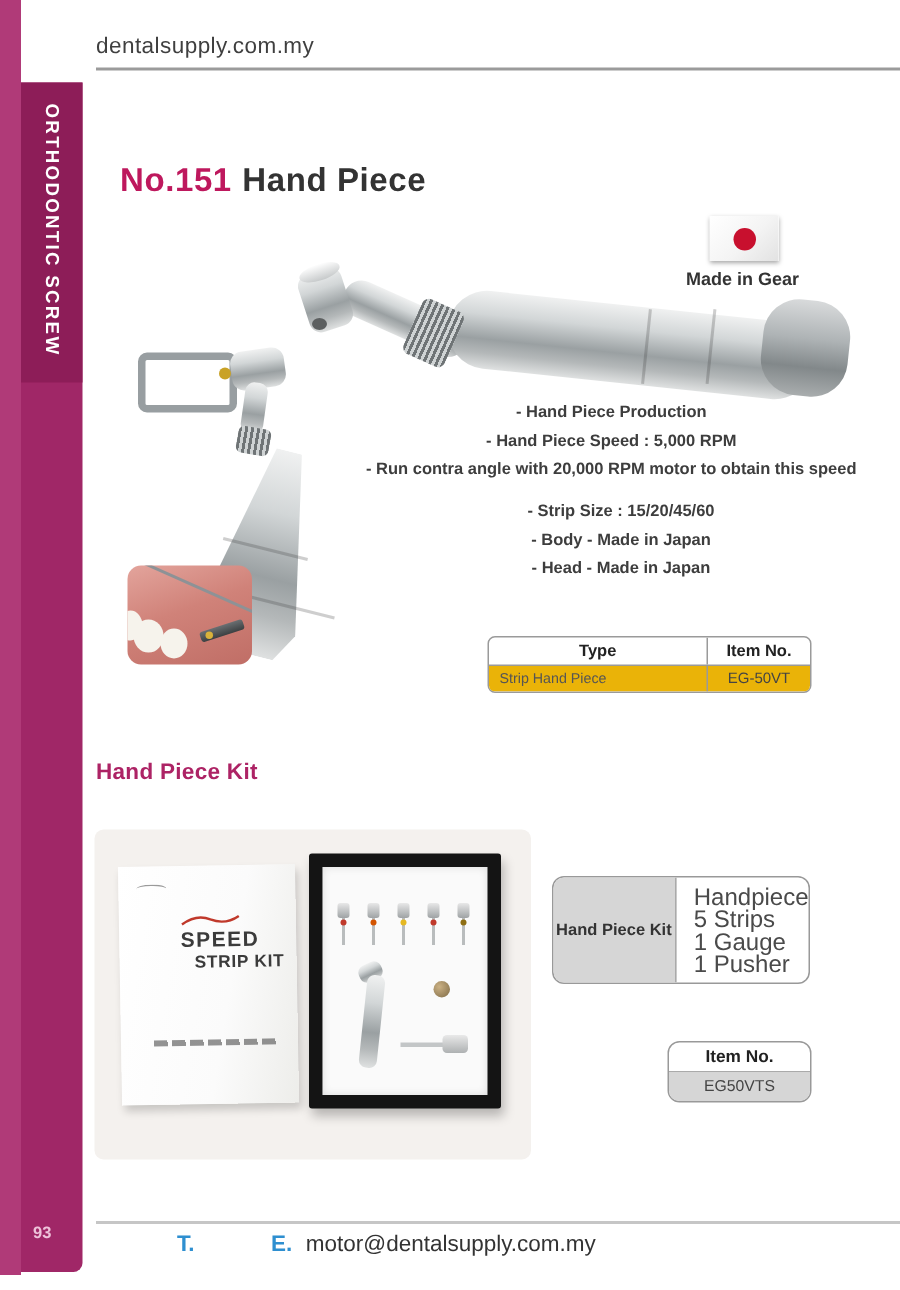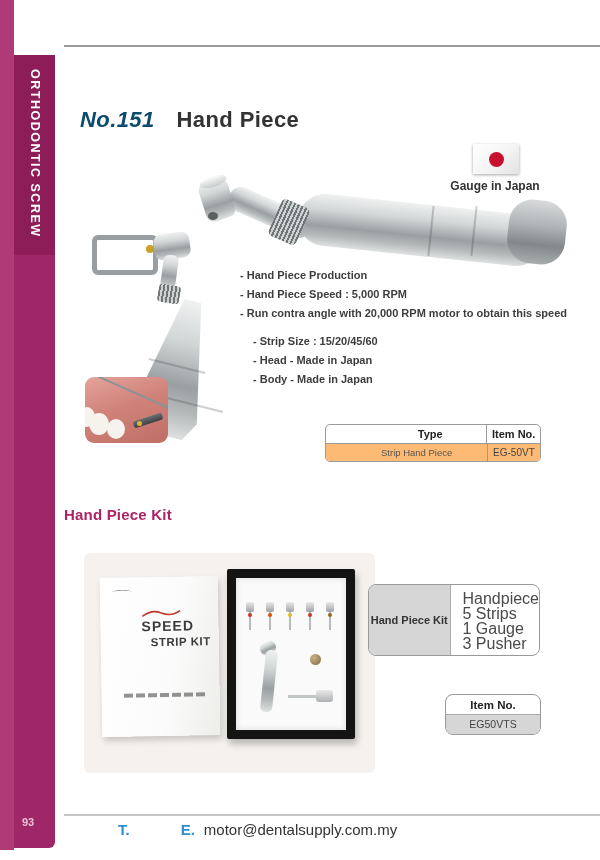--- a/index.html
+++ b/index.html
@@ -15,22 +15,22 @@
   .sidebar-label{writing-mode:vertical-rl;color:#ffffff;font-weight:bold;font-size:12.5px;
                  letter-spacing:1.5px;padding-top:14px;white-space:nowrap;}
   .page-number{position:absolute;left:22px;top:816px;color:#eec3da;font-weight:bold;font-size:11px;}
 
   
   .website{position:absolute;left:64px;top:22px;font-size:15px;color:#3f3f3f;letter-spacing:.3px;}
   .header-rule{position:absolute;left:64px;top:45px;width:536px;height:2px;background:#9b9b9b;}
 
   
   .title{position:absolute;left:80px;top:107px;font-weight:bold;font-size:22px;letter-spacing:.4px;}
-  .title .num{color:#0c4a6e;font-style:italic;}
-  .title .name{color:#333333;margin-left:22px;}
+  .title .num{color:#be185d;}
+  .title .name{color:#333333;margin-left:7px;}
 
   
   .flag{position:absolute;left:473px;top:144px;width:46px;height:30px;
         background:linear-gradient(135deg,#ffffff 0%,#f4f4f4 55%,#e2e2e2 100%);
         box-shadow:0 1px 3px rgba(0,0,0,.35);display:flex;align-items:center;justify-content:center;}
   .flag .sun{width:15px;height:15px;border-radius:50%;background:#c8102e;}
   .made-in{position:absolute;left:443px;top:179px;width:104px;text-align:center;
            font-weight:bold;font-size:12px;color:#333;}
 
   
@@ -67,41 +67,41 @@
   .teeth-photo{position:absolute;left:7px;top:172px;width:83px;height:66px;border-radius:9px;overflow:hidden;
                background:linear-gradient(160deg,#e3a49c 0%,#d08279 45%,#c06e66 100%);}
   .tooth{position:absolute;background:#f6f3ec;border-radius:50%;}
   .tp-wire{position:absolute;left:8px;top:14px;width:80px;height:2px;background:#8d9296;transform:rotate(24deg);}
   .tp-tool{position:absolute;left:48px;top:40px;width:30px;height:7px;background:linear-gradient(180deg,#6a6f72,#3c4042);
            transform:rotate(-18deg);border-radius:2px;}
   .tp-dot{position:absolute;left:52px;top:44px;width:5px;height:5px;border-radius:50%;background:#d9b23a;}
 
   
   .specs{position:absolute;left:240px;top:266px;width:335px;font-weight:bold;font-size:11px;
-         color:#3d3d3d;line-height:19px;}
+         color:#3d3d3d;line-height:19px;text-align:center;}
   .specs .indent{padding-left:13px;}
   .specs .gap{height:9px;}
 
   
   .type-table{position:absolute;left:325px;top:424px;width:214px;border:1.5px solid #9a9a9a;
               border-radius:5px;overflow:hidden;background:#fff;}
   .tt-row{display:flex;}
   .tt-head{border-bottom:1.5px solid #9a9a9a;}
-  .tt-cell-type{width:146px;border-right:1.5px solid #9a9a9a;box-sizing:border-box;margin-left:48px;}
+  .tt-cell-type{width:146px;border-right:1.5px solid #9a9a9a;box-sizing:border-box;}
   .tt-cell-item{width:68px;box-sizing:border-box;}
   .tt-head .tt-cell-type,.tt-head .tt-cell-item{font-weight:bold;font-size:11px;color:#222;
       text-align:center;padding:3px 0;}
-  .tt-body{background:#fdba74;}
+  .tt-body{background:#eab308;}
   .tt-body .tt-cell-type{font-size:9.5px;color:#555;padding:3px 0 3px 7px;}
   .tt-body .tt-cell-item{font-size:10px;color:#444;text-align:center;padding:3px 0;}
 
   
   .kit-heading{position:absolute;left:64px;top:506px;font-weight:bold;font-size:15px;color:#ad2365;letter-spacing:.2px;}
 
-  .kit-photo{position:absolute;left:63px;top:553px;width:291px;height:220px;background:#f4f1ee;border-radius:6px;margin-left:21px;}
+  .kit-photo{position:absolute;left:63px;top:553px;width:291px;height:220px;background:#f4f1ee;border-radius:6px;}
   .kit-lid{position:absolute;left:17px;top:24px;width:118px;height:159px;
            background:linear-gradient(100deg,#ffffff 0%,#fbfbfb 60%,#ededea 100%);
            box-shadow:2px 4px 6px rgba(0,0,0,.18);transform:rotate(-1deg);}
   .lid-logo{position:absolute;left:12px;top:12px;width:20px;height:5px;border-top:1.5px solid #9a9a9a;
             border-radius:50%;}
   .lid-script{position:absolute;left:40px;top:32px;width:42px;height:9px;}
   .lid-speed{position:absolute;left:41px;top:41px;font-weight:bold;font-size:14px;letter-spacing:1px;color:#3b3b3b;}
   .lid-stripkit{position:absolute;left:50px;top:59px;font-weight:bold;font-size:11.5px;letter-spacing:.5px;color:#3b3b3b;}
   .lid-tagline{position:absolute;left:22px;top:116px;width:84px;height:4px;
                background:repeating-linear-gradient(90deg,rgba(90,90,90,.65) 0 9px,rgba(90,90,90,0) 9px 12px);}
@@ -147,30 +147,31 @@
 <div class="page">
 
   <div class="sidebar-strip"></div>
   <div class="sidebar-tab">
     <div class="sidebar-tab-dark">
       <span class="sidebar-label">ORTHODONTIC SCREW</span>
     </div>
   </div>
   <div class="page-number">93</div>
 
+  <div class="website">dentalsupply.com.my</div>
   <div class="header-rule"></div>
 
   <div class="title">
     <span class="num">No.151</span><span class="name">Hand Piece</span>
   </div>
 
   <div class="flag">
     <div class="sun"></div>
   </div>
-  <div class="made-in">Gauge in Japan</div>
+  <div class="made-in">Made in Gear</div>
 
   <div class="photo-main">
     <div class="hp-neck metal"></div>
     <div class="hp-body metal"></div>
     <div class="hp-seam" style="left:262px;"></div>
     <div class="hp-seam" style="left:305px;"></div>
     <div class="hp-cap metal-dark"></div>
     <div class="hp-knurl knurl"></div>
     <div class="hp-head metal"></div>
     <div class="hp-head-cap"></div>
@@ -195,22 +196,22 @@
       <div class="tp-dot"></div>
     </div>
   </div>
 
   <div class="specs">
     <div>- Hand Piece Production</div>
     <div>- Hand Piece Speed : 5,000 RPM</div>
     <div>- Run contra angle with 20,000 RPM motor to obtain this speed</div>
     <div class="gap"></div>
     <div class="indent">- Strip Size : 15/20/45/60</div>
+    <div class="indent">- Body - Made in Japan</div>
     <div class="indent">- Head - Made in Japan</div>
-    <div class="indent">- Body - Made in Japan</div>
   </div>
 
   <div class="type-table">
     <div class="tt-row tt-head">
       <div class="tt-cell-type">Type</div>
       <div class="tt-cell-item">Item No.</div>
     </div>
     <div class="tt-row tt-body">
       <div class="tt-cell-type">Strip Hand Piece</div>
       <div class="tt-cell-item">EG-50VT</div>
@@ -264,21 +265,21 @@
       </div>
     </div>
   </div>
 
   <div class="kit-info">
     <div class="kit-info-label">Hand Piece Kit</div>
     <div class="kit-info-contents">
       <div>Handpiece</div>
       <div>5 Strips</div>
       <div>1 Gauge</div>
-      <div>3 Pusher</div>
+      <div>1 Pusher</div>
     </div>
   </div>
 
   <div class="item-box">
     <div class="item-box-head">Item No.</div>
     <div class="item-box-val">EG50VTS</div>
   </div>
 
   <div class="footer-rule"></div>
   <div class="footer">

